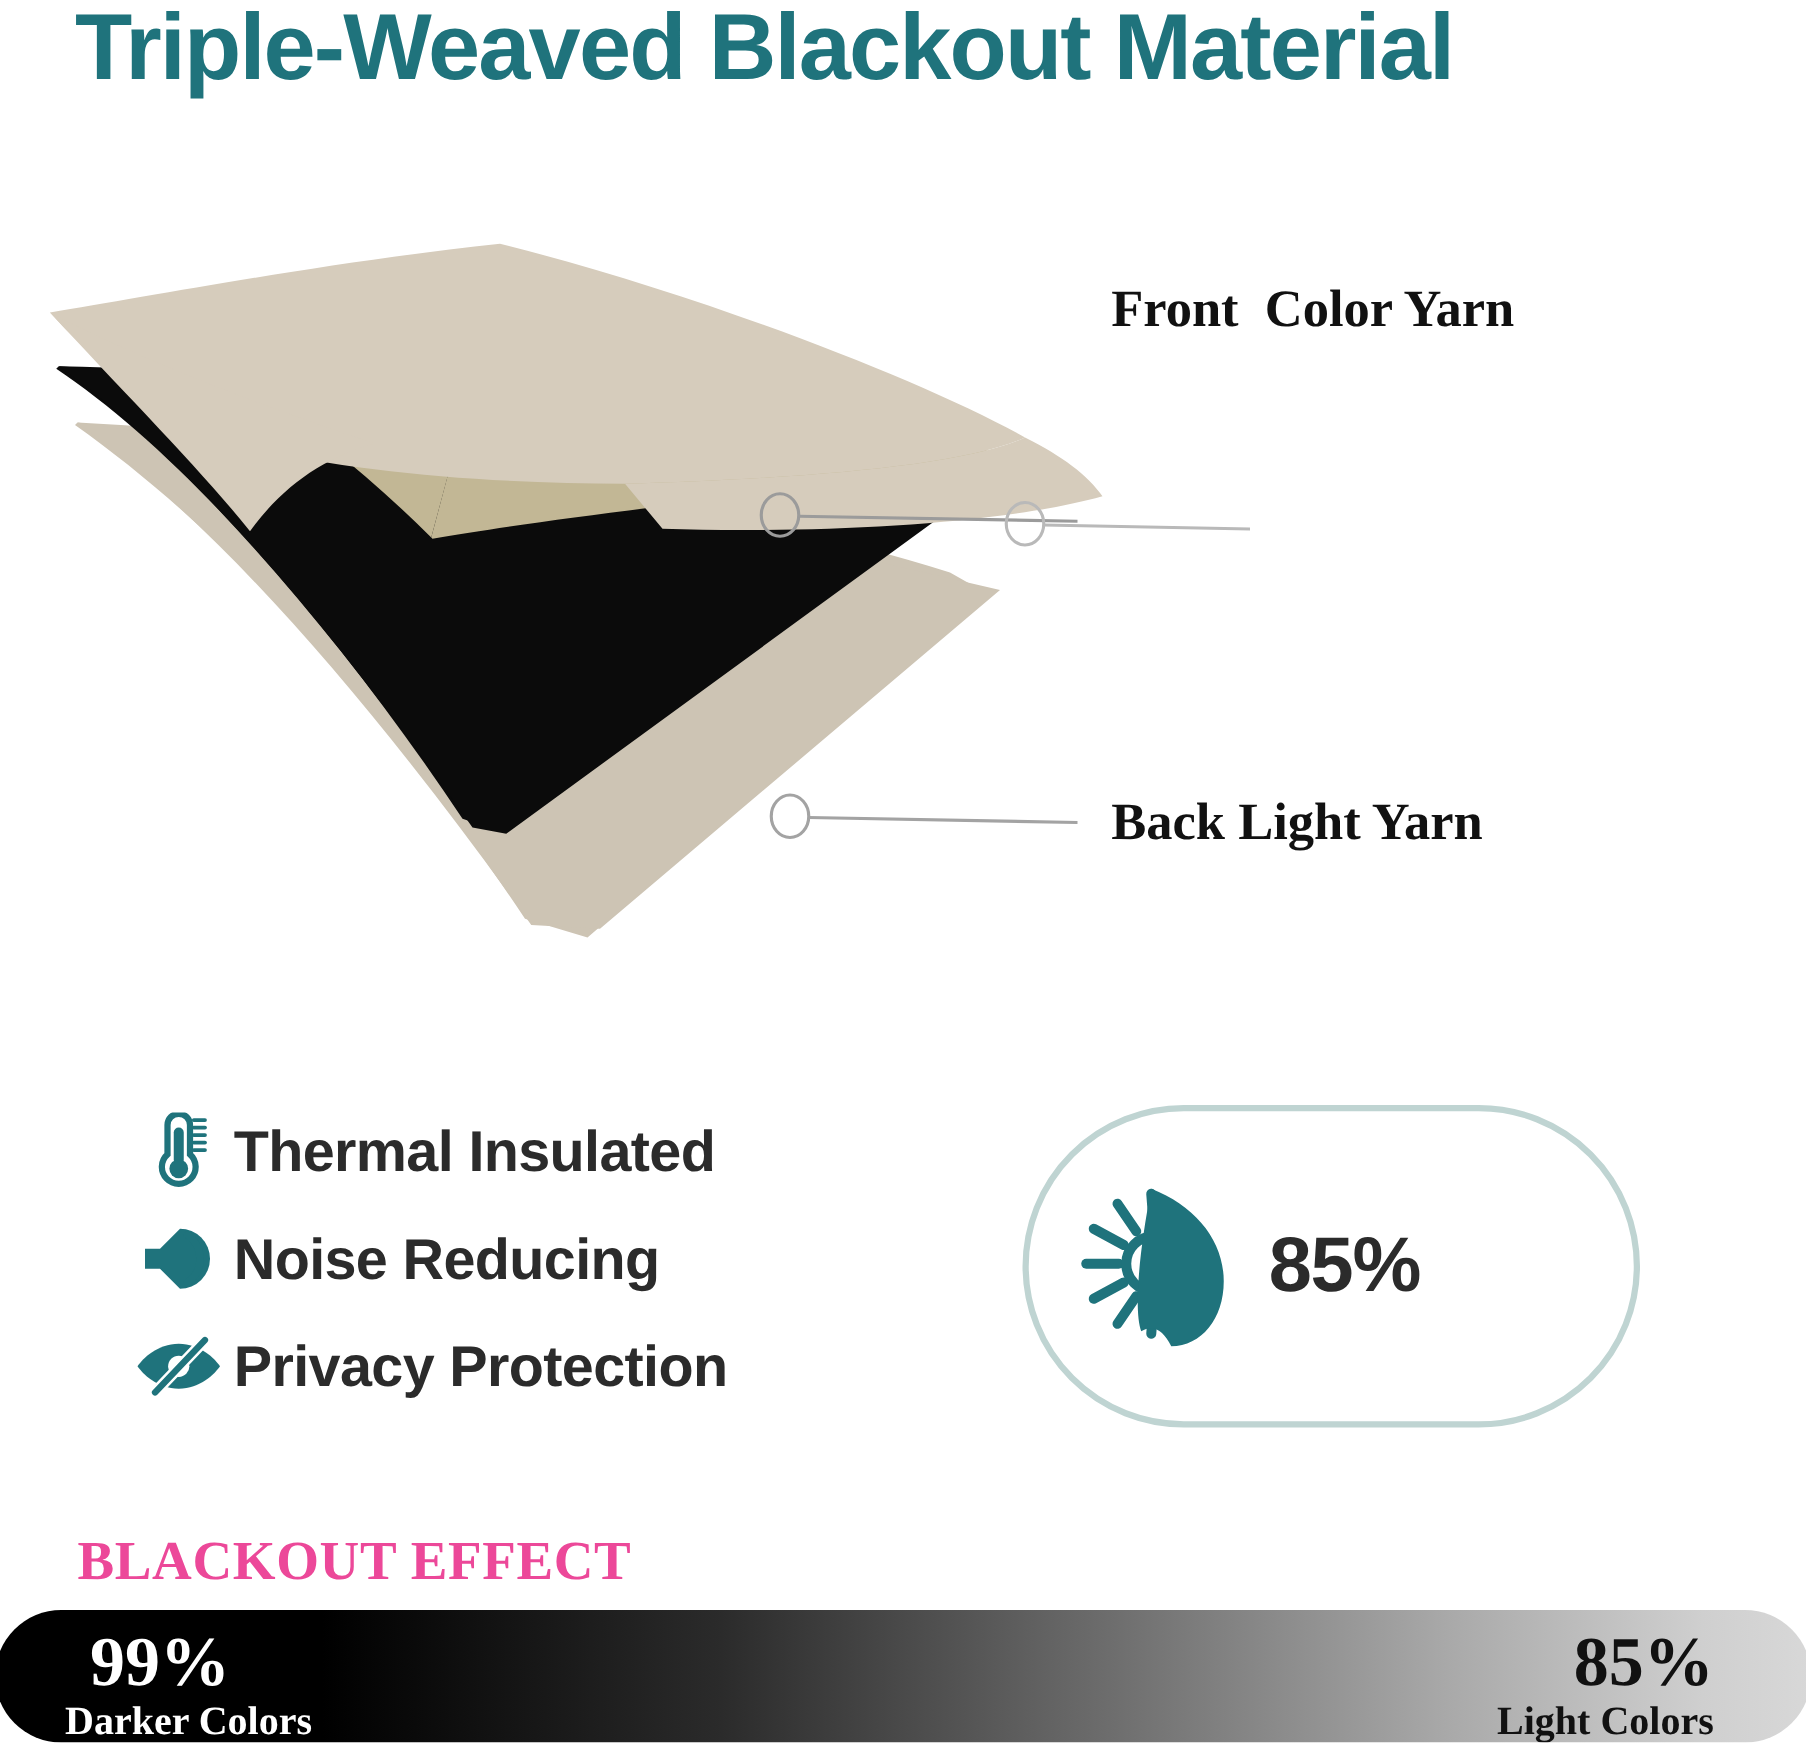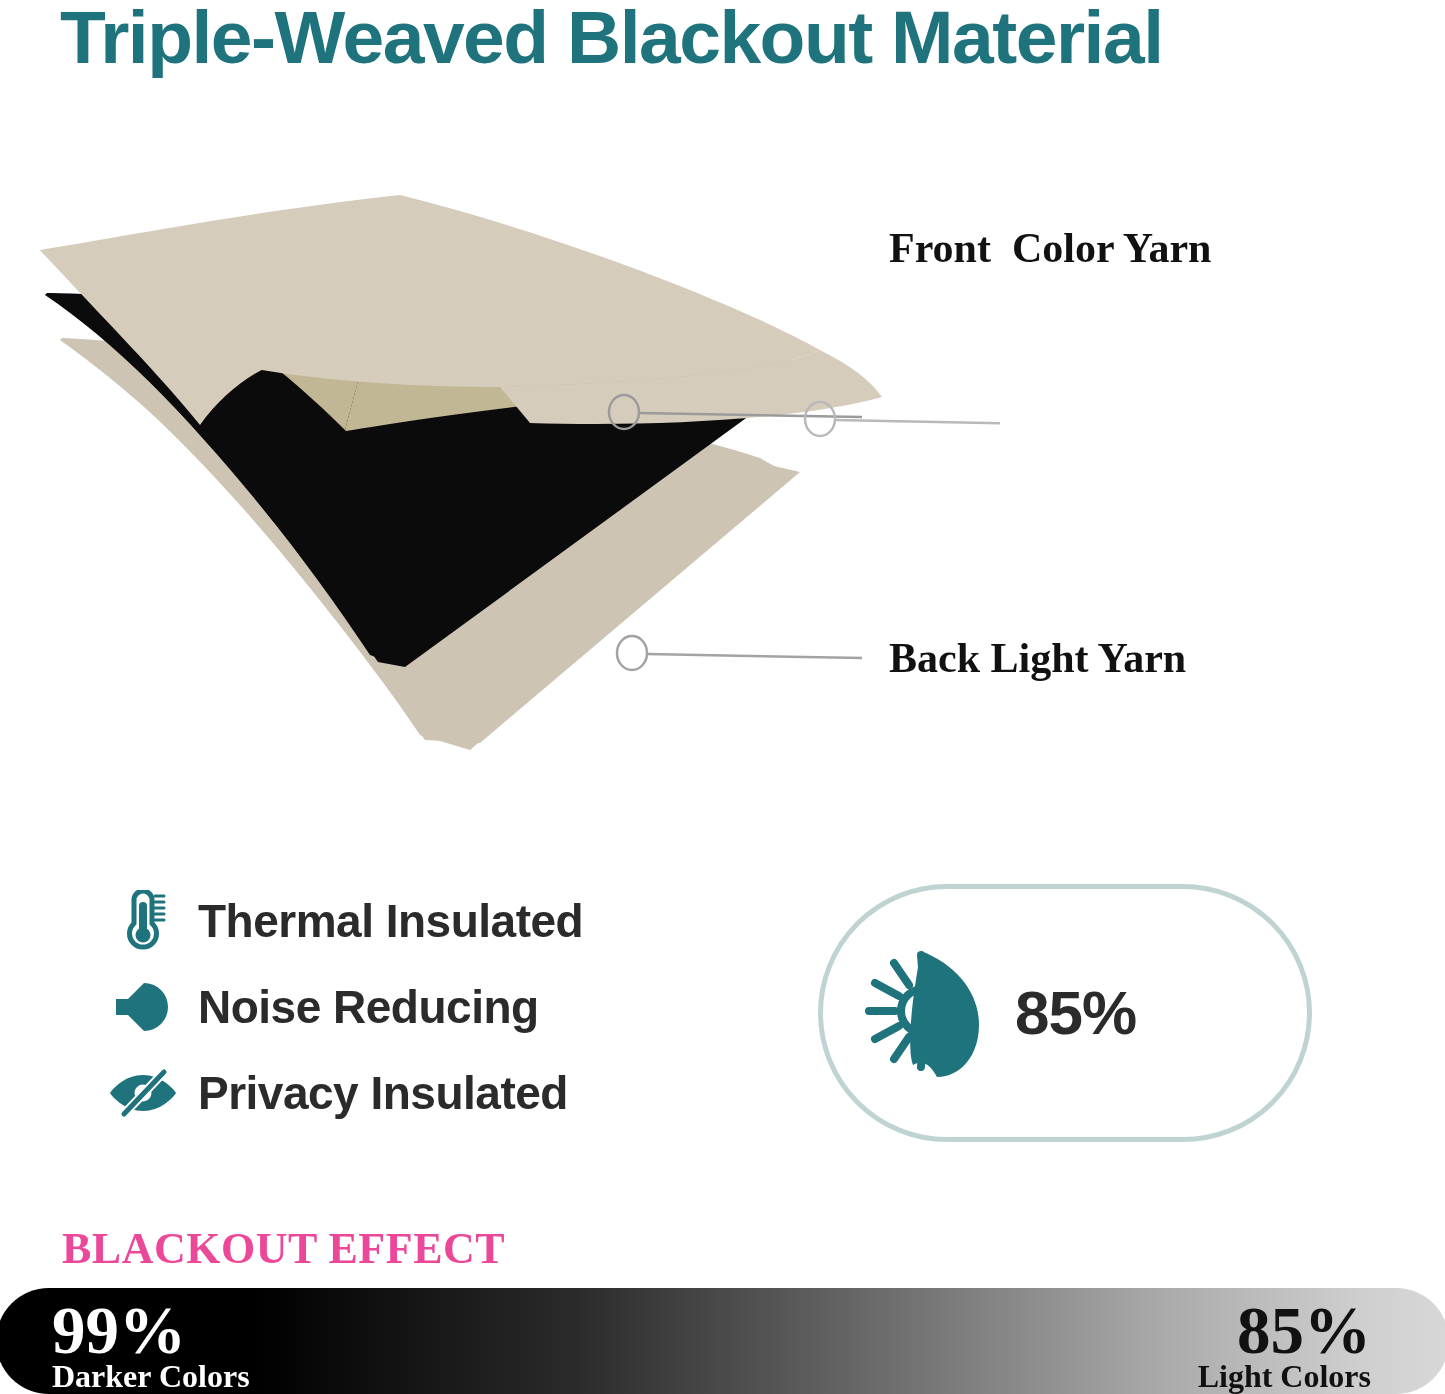--- a/index.html
+++ b/index.html
@@ -90,21 +90,21 @@
     justify-content: center;
   }
   .feature-label {
     font-family: "Liberation Sans", sans-serif;
     font-weight: bold;
     font-size: 46px;
     line-height: 52px;
     color: #2b2b2b;
     letter-spacing: -0.5px;
     white-space: nowrap;
-    margin-left: 12px;
+    margin-left: 1px;
     text-align: right;
   }
 
   
   .badge {
     position: absolute;
     left: 818px;
     top: 884px;
     width: 494px;
     height: 258px;
@@ -182,22 +182,23 @@
     position: absolute;
     right: 78px;
     top: 14px;
     text-align: right;
     font-family: "Liberation Serif", serif;
     color: #111111;
   }
   .bar-pct {
     display: block;
     font-weight: bold;
-    font-size: 67px;
+    font-size: 56px;
     line-height: 56px;
+    margin-left: 20px;
   }
   .bar-sub {
     display: block;
     font-weight: bold;
     font-size: 32px;
     line-height: 36px;
   }
 </style>
 </head>
 <body>
@@ -288,21 +289,21 @@
             <line x1="16" y1="46" x2="56" y2="4" stroke="#000" stroke-width="9" stroke-linecap="round"></line>
           </mask>
         </defs>
         <g mask="url(#eyeSlashMask)">
           <path d="M35 7 C 52 7, 64 19, 68 25 C 64 31, 52 43, 35 43 C 18 43, 6 31, 2 25 C 6 19, 18 7, 35 7 Z" fill="#1f737c"></path>
           <circle cx="35" cy="25" r="8.5" fill="#ffffff"></circle>
         </g>
         <line x1="16" y1="46" x2="56" y2="4" stroke="#1f737c" stroke-width="5" stroke-linecap="round"></line>
       </svg>
     </span>
-    <span class="feature-label">Privacy Insulated</span>
+    <span class="feature-label">Privacy Protection</span>
   </div>
 
 </div>
 
 <div class="badge">
   <span class="badge-icon">
     <svg width="128" height="148" viewBox="0 0 128 148" xmlns="http://www.w3.org/2000/svg">
 
       <g stroke="#1f737c" stroke-width="8" stroke-linecap="round">
         <line x1="8" y1="72" x2="34" y2="72"></line>

